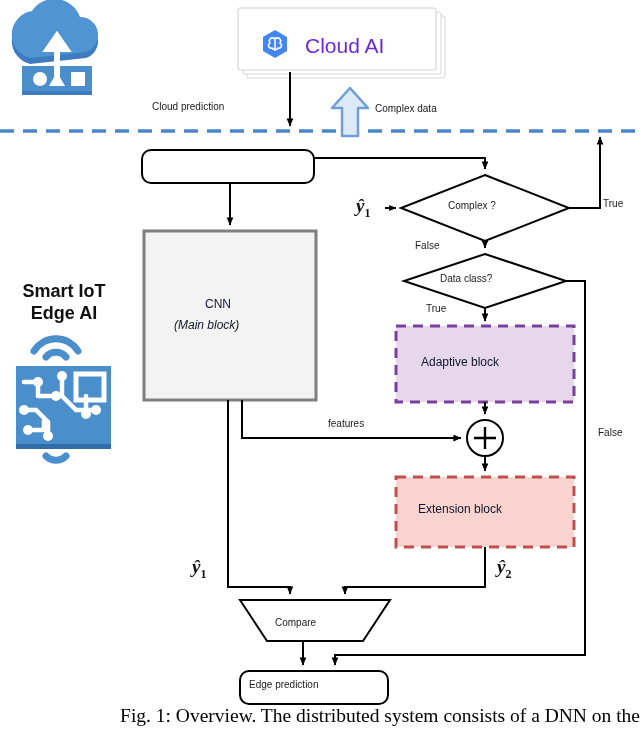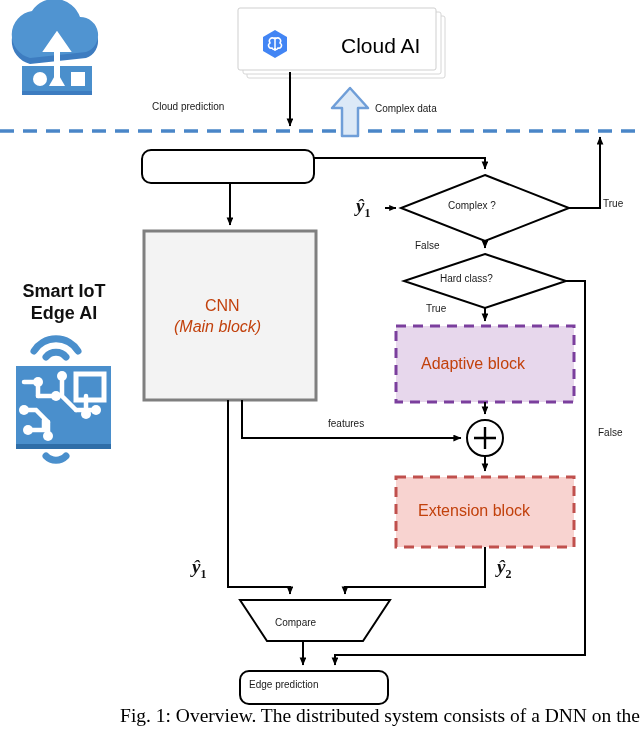--- a/index.html
+++ b/index.html
@@ -2,25 +2,25 @@
 <html><head>
 <meta charset="utf-8">
 <style>
   html,body{margin:0;padding:0;background:#ffffff;}
   body{width:640px;height:737px;position:relative;overflow:hidden;
        font-family:"Liberation Sans",sans-serif;color:#111;}
   #stage{position:absolute;left:0;top:0;width:640px;height:737px;}
   svg.layer{position:absolute;left:0;top:0;width:640px;height:737px;overflow:visible;}
   .txt{position:absolute;white-space:nowrap;}
   .lbl{font-size:10px;color:#1a1a1a;}
-  .blocklbl{font-size:16px;color:#c2410c;}
+  .blocklbl{font-size:12px;color:#0f172a;}
   .yhat{font-family:Liberation Serif, serif;font-style:italic;font-weight:bold;font-size:19px;}
   .yhat sub{font-size:12px;font-style:normal;font-weight:bold;}
   .smartlbl{font-size:18px;font-weight:bold;line-height:1.22;text-align:center;color:#111;}
-  .cloudai-txt{font-size:21px;color:#000000;margin-left:36px;}
+  .cloudai-txt{font-size:21px;color:#6d28d9;}
   .caption{position:absolute;left:0;top:705px;width:640px;text-align:right;
            font-family:"Liberation Serif",serif;font-size:19.5px;color:#000;}
 </style>
 </head>
 <body>
 
 <div id="stage">
 
   <svg class="layer">
     <defs>
@@ -155,21 +155,21 @@
 
   <div class="txt lbl" style="left:152px;top:101px;">Cloud prediction</div>
 
   <div class="txt lbl" style="left:375px;top:103px;">Complex data</div>
 
 
   <div class="txt blocklbl" style="left:205px;top:297px;">CNN</div>
   <div class="txt blocklbl" style="left:174px;top:318px;font-style:italic;">(Main block)</div>
 
   <div class="txt lbl" style="left:448px;top:200px;">Complex ?</div>
-  <div class="txt lbl" style="left:440px;top:273px;">Hard class?</div>
+  <div class="txt lbl" style="left:440px;top:273px;">Data class?</div>
 
   <div class="txt lbl" style="left:603px;top:198px;">True</div>
   <div class="txt lbl" style="left:415px;top:240px;">False</div>
   <div class="txt lbl" style="left:426px;top:303px;">True</div>
   <div class="txt lbl" style="left:598px;top:427px;">False</div>
 
   <div class="txt blocklbl" style="left:421px;top:355px;">Adaptive block</div>
   <div class="txt blocklbl" style="left:418px;top:502px;">Extension block</div>
 
   <div class="txt lbl" style="left:328px;top:418px;">features</div>

